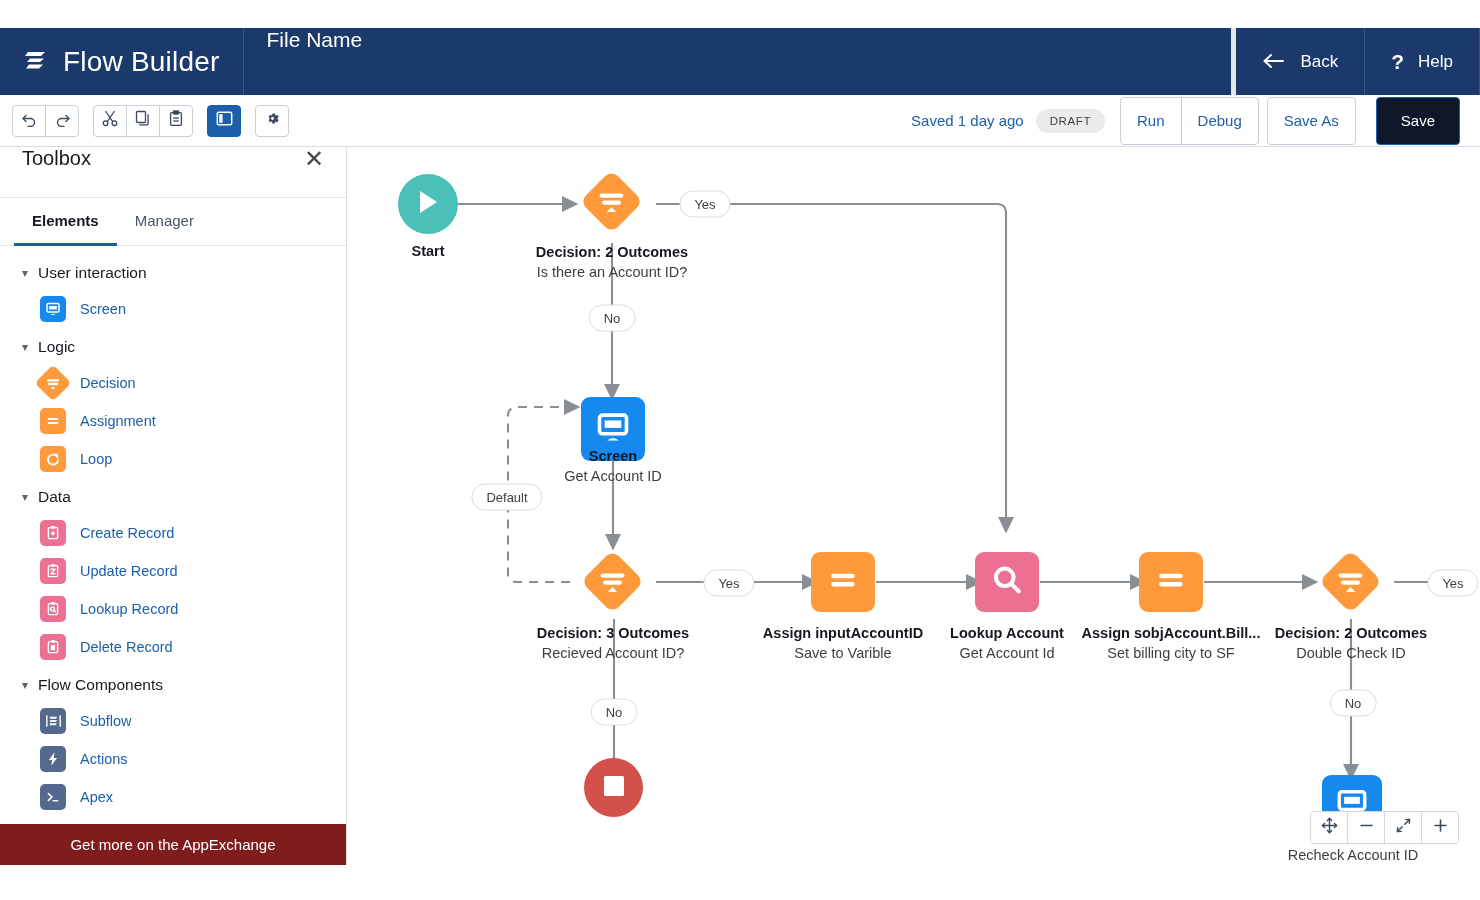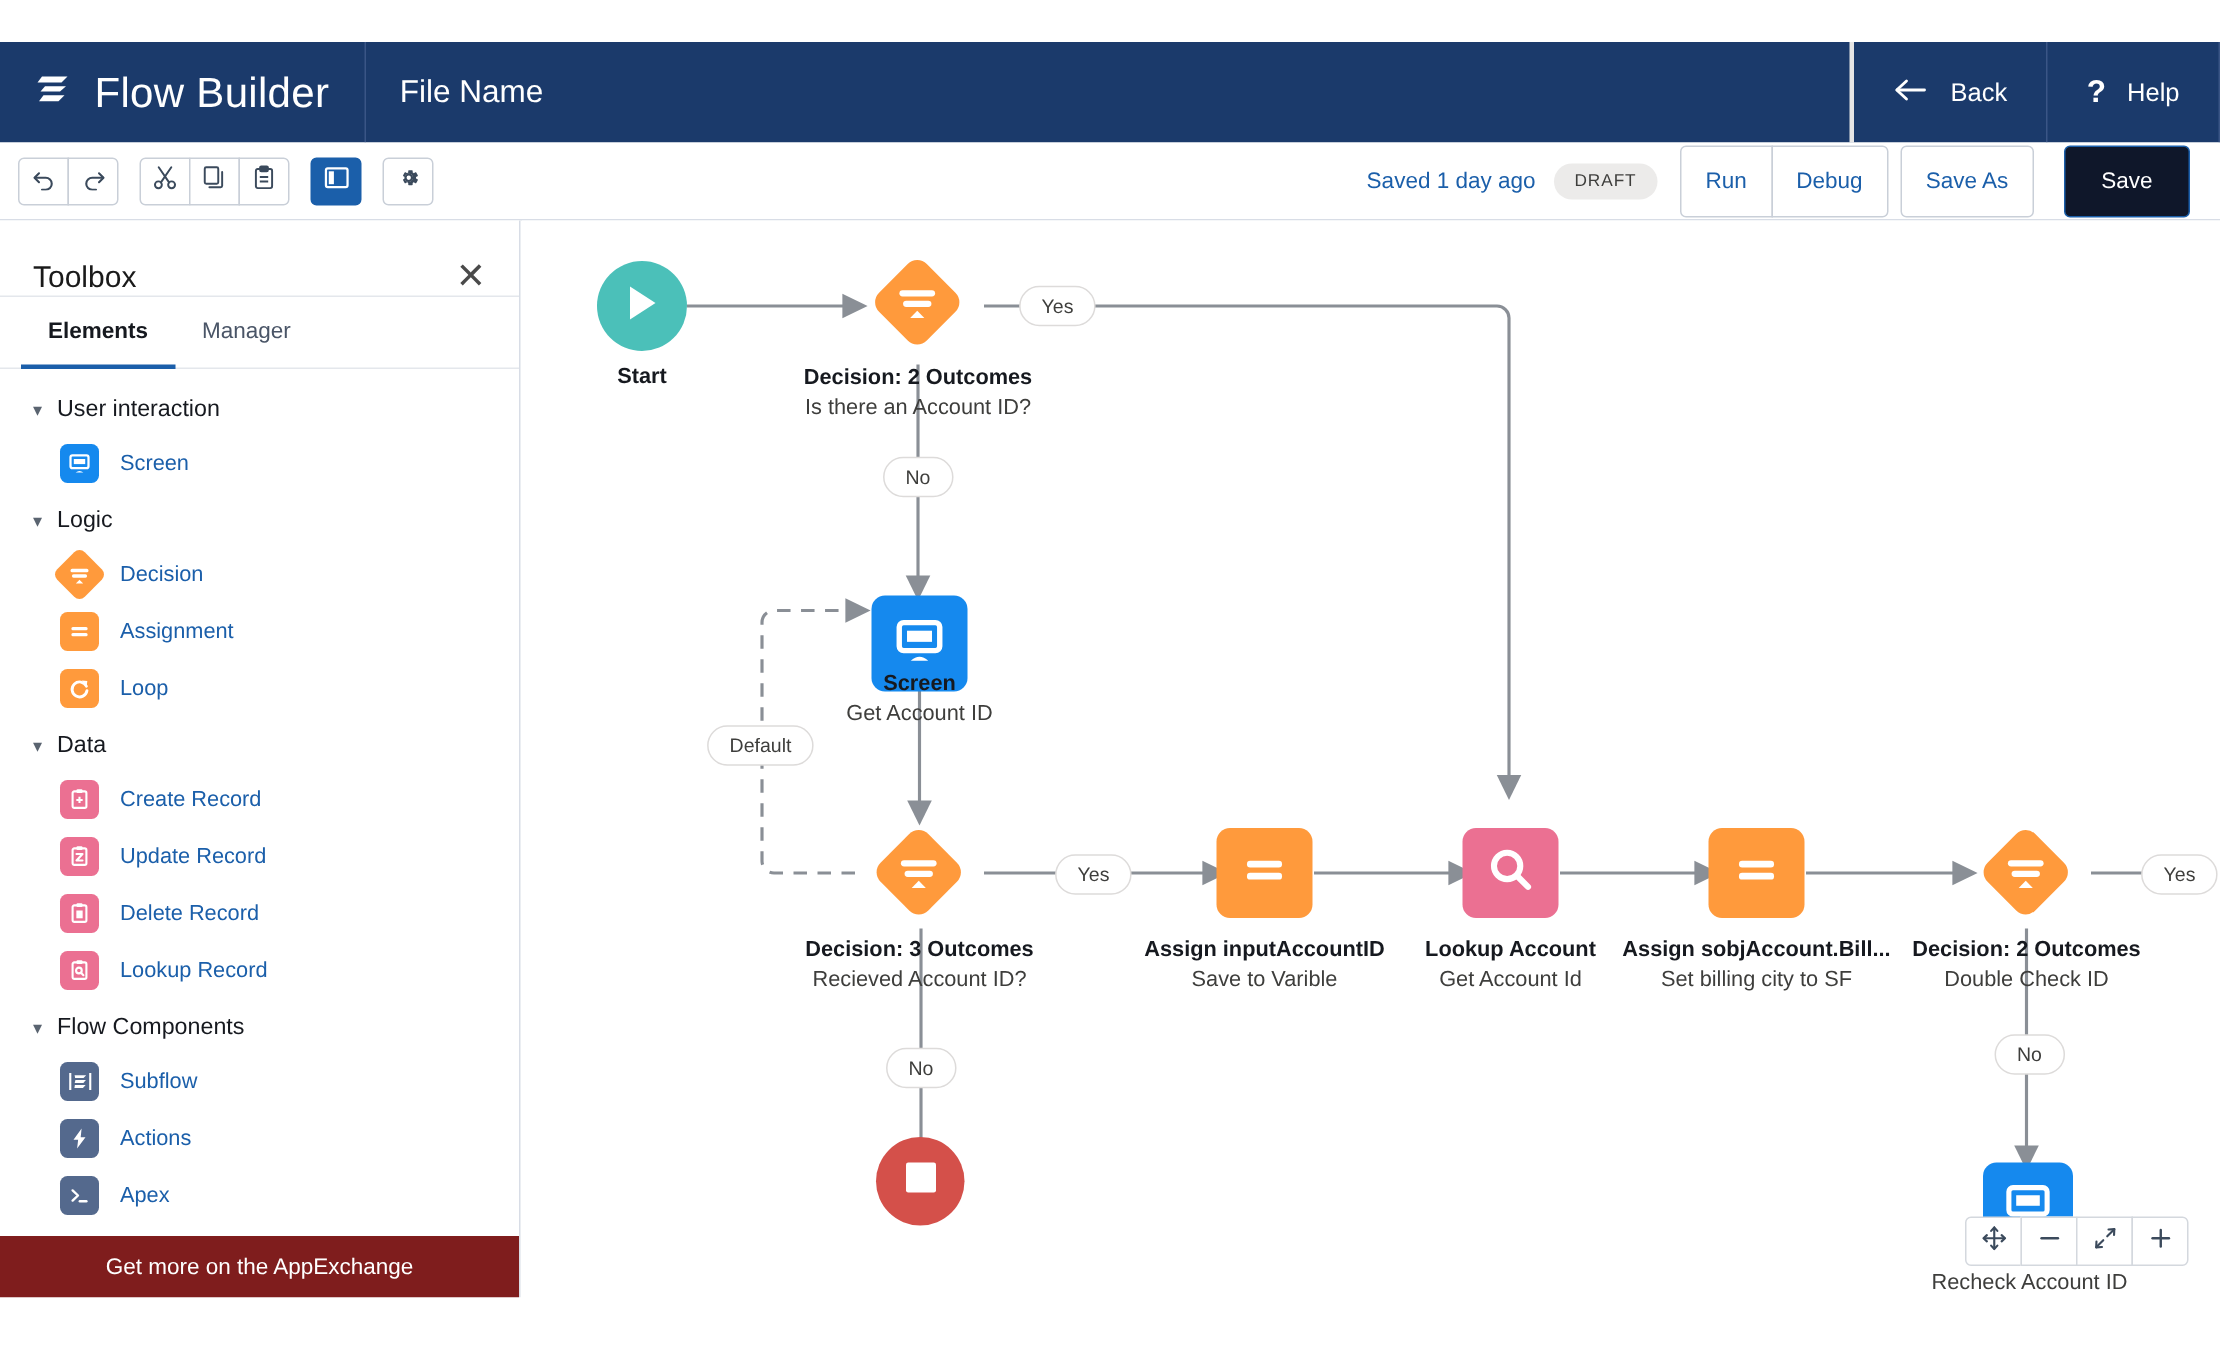--- a/index.html
+++ b/index.html
@@ -18,22 +18,22 @@
   .header {
     position:absolute; top:28px; left:0; width:1480px; height:67px;
     background:#1b3a6b; display:flex; align-items:stretch; color:#fff;
   }
   .hdr-brand {
     display:flex; align-items:center; gap:14px; padding:0 24px;
     border-right:1px solid #3a5586; min-width:186px;
   }
   .hdr-brand .title { font-size:28px; font-weight:400; letter-spacing:.2px; }
   .hdr-filename {
-    display:flex; align-items:center; padding:0 22px; flex:1;
-    border-right:3px solid #e5e5e5;
+    display:flex; align-items:flex-start; padding:0 22px; flex:1;
+    border-right:5px solid #e5e5e5;
   }
   .hdr-filename span { font-size:21px; font-weight:400; }
   .hdr-btn {
     display:flex; align-items:center; justify-content:center; gap:14px;
     padding:0 26px; border-right:1px solid #3a5586; cursor:pointer;
     font-size:17px; min-width:108px;
   }
   .hdr-btn:first-of-type { border-left:1px solid #3a5586; }
   .hdr-btn .glyph { font-size:21px; line-height:1; }
   .qmark { font-size:23px; font-weight:bold; }
@@ -73,21 +73,21 @@
     border-radius:4px; padding:7px 24px;
   }
 
   
   .sidebar {
     position:absolute; top:147px; left:0; width:347px; height:718px;
     background:#fff; border-right:1px solid #d8dde6;
     display:flex; flex-direction:column;
   }
   .sb-head {
-    height:51px; display:flex; align-items:flex-end; justify-content:space-between;
+    height:51px; display:flex; align-items:flex-start; justify-content:space-between;
     padding:0 22px; border-bottom:1px solid #e4e7ec;
   }
   .sb-head h1 { font-size:20px; font-weight:400; color:#1a1a1a; }
   .sb-close { font-size:24px; color:#4a4a4a; cursor:pointer; line-height:1; font-weight:300;}
   .sb-tabs { display:flex; padding:0 14px; border-bottom:1px solid #e4e7ec; }
   .sb-tab {
     padding:14px 18px; font-size:15px; color:#4a5567; cursor:pointer;
     border-bottom:3px solid transparent; margin-bottom:-1px;
   }
   .sb-tab.active { color:#16191f; font-weight:bold; border-bottom-color:#1b5faa; }
@@ -367,35 +367,35 @@
             <path d="M6 6.3 h4 l-4 4.4 h4" stroke-linecap="round" stroke-linejoin="round"></path>
           </svg>
         </span>
         <span class="label">Update Record</span>
       </div>
       <div class="sb-item">
         <span class="el-icon ic-pink">
           <svg width="16" height="16" viewBox="0 0 16 16" fill="none" stroke="#fff" stroke-width="1.4">
             <rect x="3.4" y="2.6" width="9.2" height="11" rx="1.1"></rect>
             <rect x="6" y="1.1" width="4" height="2.6" rx="0.7" fill="#fff" stroke="none"></rect>
-            <rect x="5.9" y="6" width="4.2" height="5.2" fill="#fff" stroke="none"></rect>
-          </svg>
-        </span>
-        <span class="label">Delete Record</span>
+            <circle cx="7.6" cy="8" r="1.9"></circle>
+            <line x1="9" y1="9.5" x2="10.6" y2="11.1" stroke-linecap="round"></line>
+          </svg>
+        </span>
+        <span class="label">Lookup Record</span>
       </div>
       <div class="sb-item">
         <span class="el-icon ic-pink">
           <svg width="16" height="16" viewBox="0 0 16 16" fill="none" stroke="#fff" stroke-width="1.4">
             <rect x="3.4" y="2.6" width="9.2" height="11" rx="1.1"></rect>
             <rect x="6" y="1.1" width="4" height="2.6" rx="0.7" fill="#fff" stroke="none"></rect>
-            <circle cx="7.6" cy="8" r="1.9"></circle>
-            <line x1="9" y1="9.5" x2="10.6" y2="11.1" stroke-linecap="round"></line>
-          </svg>
-        </span>
-        <span class="label">Lookup Record</span>
+            <rect x="5.9" y="6" width="4.2" height="5.2" fill="#fff" stroke="none"></rect>
+          </svg>
+        </span>
+        <span class="label">Delete Record</span>
       </div>
 
       <div class="sb-group-hdr">
         <span class="chev">▾</span>
         <span>Flow Components</span>
       </div>
       <div class="sb-item">
         <span class="el-icon ic-navy">
           <svg width="17" height="16" viewBox="0 0 18 16" fill="#fff">
             <rect x="1.2" y="2" width="1.5" height="12"></rect>

